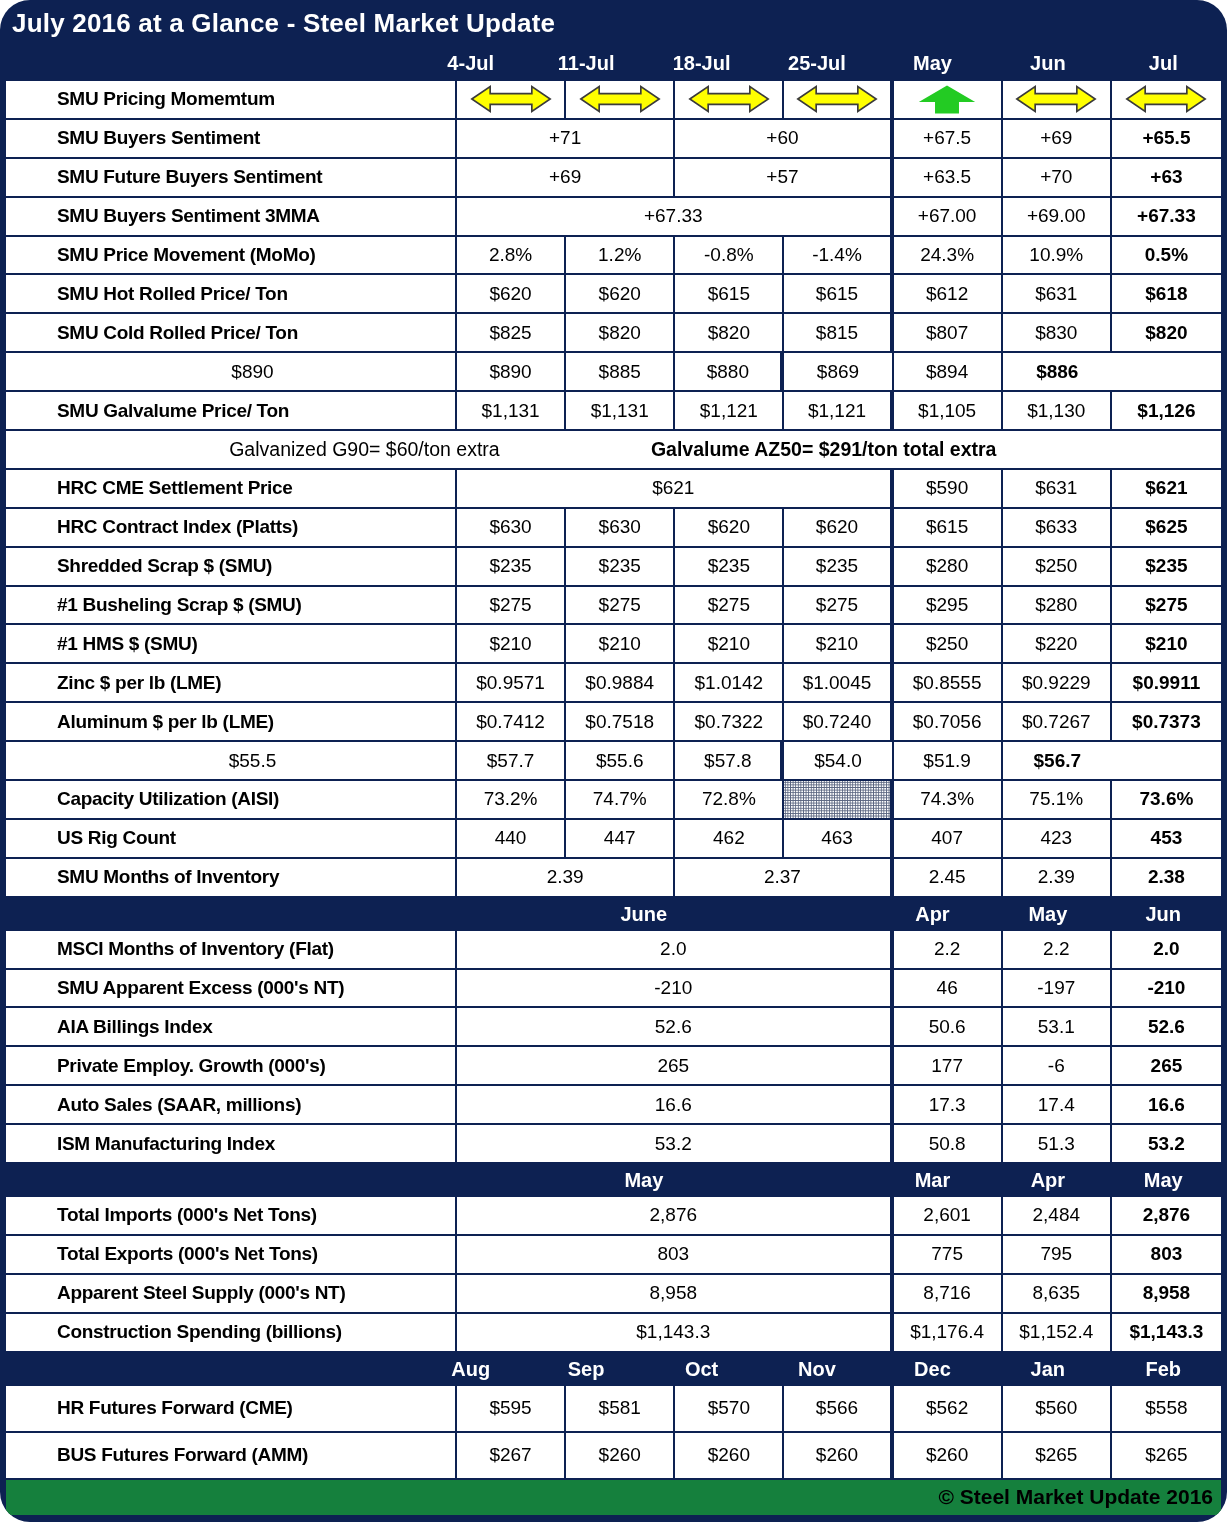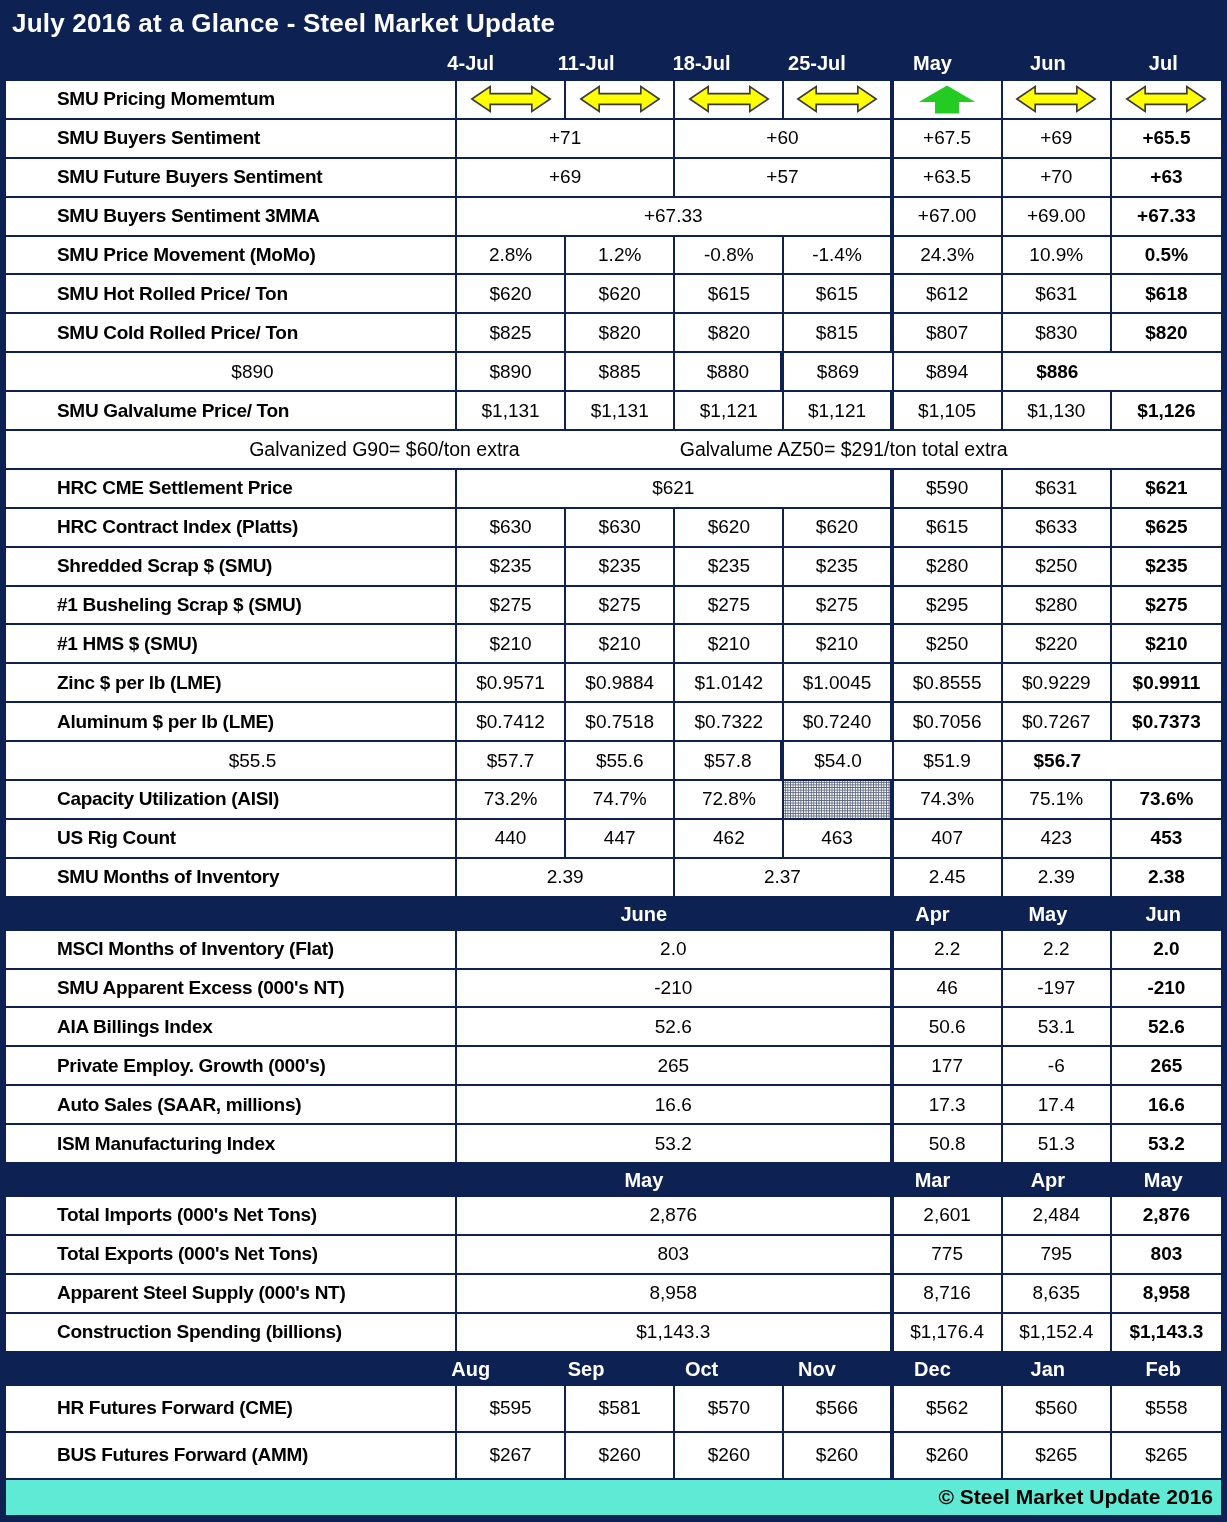--- a/index.html
+++ b/index.html
@@ -9,20 +9,21 @@
     --green:#23cb23;
   }
   html,body{margin:0;padding:0;background:#fff;}
   body{font-family:"Liberation Sans","DejaVu Sans",sans-serif;}
   .sheet{
     width:1227px;height:1522px;
     background:var(--navy);
     box-sizing:border-box;
     padding:0 6px 6px 6px;
     overflow:hidden;
+    border-radius:30px;
   }
   .title{
     height:45px;line-height:46px;
     color:#fff;font-weight:bold;font-size:26px;
     padding-left:6px;letter-spacing:0.2px;
     white-space:nowrap;
   }
   .row{
     display:grid;
     grid-template-columns:407px repeat(7,1fr);
@@ -66,26 +67,26 @@
     background-size:2.6px 2.6px;
   }
   .row.note-row{
     background:#fff;height:38.9px;
     border-bottom:2px solid var(--navy);
     position:relative;display:block;
   }
   .note-text{
     position:absolute;top:50%;
     transform:translate(-50%,-50%);
-    font-size:19.5px;color:#000;white-space:nowrap;margin-left:20px;
+    font-size:19.5px;color:#000;white-space:nowrap;
   }
   .icon{display:flex;align-items:center;justify-content:center;}
   .icon svg{display:block;}
   .copyright{
-    background:#5eead4;height:35px;
+    background:#15803d;height:35px;
     display:flex;align-items:center;justify-content:flex-end;
     padding-right:8px;
     font-weight:bold;font-size:21px;color:#000;
   }
 </style>
 </head>
 <body>
 
 <div class="sheet">
   <div class="title">July 2016 at a Glance - Steel Market Update</div>
@@ -205,21 +206,21 @@
         <div class="cell">$1,131</div>
         <div class="cell">$1,131</div>
         <div class="cell">$1,121</div>
         <div class="cell sep">$1,121</div>
         <div class="cell">$1,105</div>
         <div class="cell">$1,130</div>
         <div class="cell bold">$1,126</div>
       </div>
       <div class="row note-row">
         <span class="note-text" style="left: 29.5%;">Galvanized G90= $60/ton extra</span>
-        <span class="note-text" style="left: 67.3%;">Galvalume AZ50= $291/ton total extra</span>
+        <span class="note-text" style="left: 67.3%; font-weight: bold;">Galvalume AZ50= $291/ton total extra</span>
       </div>
       <div class="row data">
         <div class="cell label">HRC CME Settlement Price</div>
         <div class="cell sep" style="grid-column: span 4;">$621</div>
         <div class="cell">$590</div>
         <div class="cell">$631</div>
         <div class="cell bold">$621</div>
       </div>
       <div class="row data">
         <div class="cell label">HRC Contract Index (Platts)</div>

